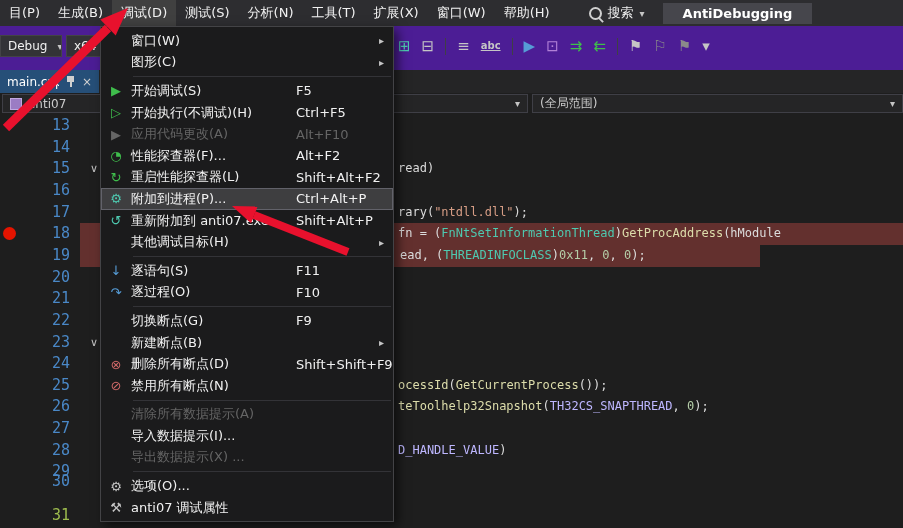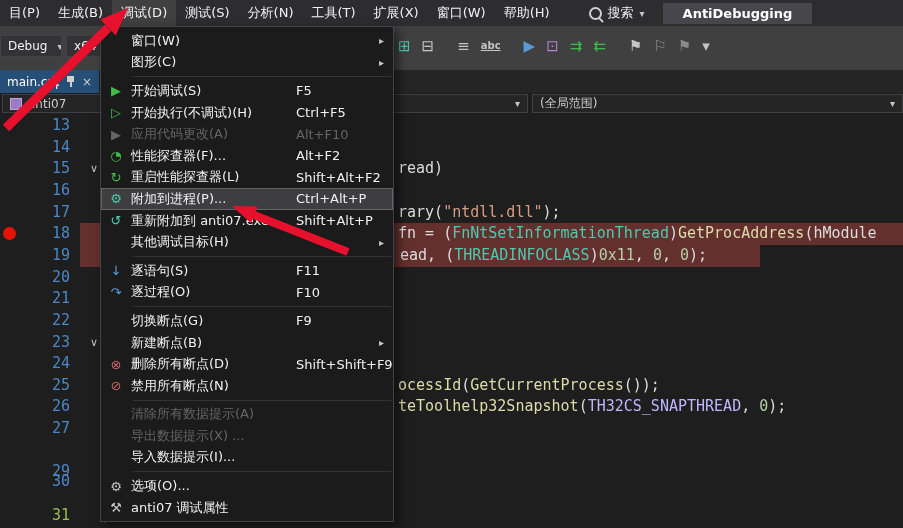--- a/index.html
+++ b/index.html
@@ -11,21 +11,21 @@
   .menubar{display:flex;height:100%;}
   .mb-item{padding:0 9px;display:flex;align-items:center;cursor:default;white-space:nowrap;}
   .mb-item.open{background:#404040;}
   .search{display:flex;align-items:center;gap:6px;margin-left:30px;}
   .mag{width:9px;height:9px;border:2px solid #d0d0d0;border-radius:50%;position:relative;display:inline-block;}
   .mag::after{content:'';position:absolute;width:2px;height:6px;background:#d0d0d0;
               transform:rotate(-45deg);left:9px;top:8px;}
   .caret{font-size:10px;color:#c5c5c5;}
   .wintitle{margin-left:18px;background:#46464c;padding:3px 20px;font-weight:bold;color:#ffffff;}
   
-  .toolbar{position:absolute;top:26px;left:0;right:0;height:44px;background:#404040;z-index:5;}
+  .toolbar{position:absolute;top:26px;left:0;right:0;height:44px;background:#4c1d95;z-index:5;}
   .combo{position:absolute;top:9px;height:22px;background:#333337;border:1px solid #434346;
          color:#f1f1f1;font-size:12px;display:flex;align-items:center;padding:0 7px;
          box-sizing:border-box;overflow:hidden;white-space:nowrap;}
   .combo .caret{margin-left:10px;}
   #cfg{left:0;width:62px;}
   #plat{left:66px;width:36px;}
   .tool-icons{position:absolute;left:398px;top:8px;display:flex;align-items:center;gap:11px;height:24px;}
   .ticon{font-size:15px;line-height:24px;cursor:default;}
   .ticon.small{font-size:10px;font-weight:bold;text-decoration:underline;}
   .tsep{width:1px;height:17px;background:#3f3f46;}
@@ -48,21 +48,21 @@
   #nav-type .caret{margin-left:auto;}
   #nav-scope{left:532px;right:0;}
   #nav-scope .caret{margin-left:auto;}
   .proj-icon{width:10px;height:10px;background:#9b7cc4;display:inline-block;border:1px solid #c0a8e0;}
   
   .editor{position:absolute;top:115px;left:0;right:0;bottom:0;background:#1e1e1e;z-index:1;}
   .row{position:absolute;left:0;right:0;height:21.65px;}
   .hl{position:absolute;top:0;bottom:0;left:80px;background:#63302e;}
   .lnum{position:absolute;left:0;width:70px;text-align:right;color:#4a88c7;font-size:15px;
         line-height:21.65px;font-family:"DejaVu Sans Mono",monospace;}
-  .code{position:absolute;top:0;font-size:15px;line-height:21.65px;
+  .code{position:absolute;top:0;font-size:12px;line-height:21.65px;
         font-family:"DejaVu Sans Mono",monospace;white-space:pre;}
   .bpdot{position:absolute;left:3px;top:4px;width:13px;height:13px;border-radius:50%;background:#e51400;}
   .fold{position:absolute;left:90px;top:2px;color:#c0c0c0;font-size:11px;line-height:18px;}
   .txt{color:#dcdcdc}.str{color:#d69d85}.type{color:#4ec9b0}.fn{color:#dcdcaa}
   .num{color:#b5cea8}.macro{color:#beb7ff}.guide{color:#5a5a5a}
   
   .menu-popup{position:absolute;left:100px;top:26px;width:294px;background:#1b1b1c;
               border:1px solid #434346;box-shadow:4px 4px 10px rgba(0,0,0,.55);
               padding:3px 0;z-index:50;color:#f1f1f1;font-size:13px;box-sizing:border-box;}
   .mi{position:relative;height:21.6px;display:flex;align-items:center;cursor:default;}
@@ -201,20 +201,24 @@
         <div class="lnum">25</div>
         <div class="code" style="left: 398px;"><span class="fn">ocessId</span><span class="txt">(</span><span class="fn">GetCurrentProcess</span><span class="txt">());</span></div>
       </div>
       <div class="row" style="top: 281.45px;">
         <div class="lnum">26</div>
         <div class="code" style="left: 398px;"><span class="fn">teToolhelp32Snapshot</span><span class="txt">(</span><span class="macro">TH32CS_SNAPTHREAD</span><span class="txt">, </span><span class="num">0</span><span class="txt">);</span></div>
       </div>
       <div class="row" style="top: 303.1px;">
         <div class="lnum">27</div>
       </div>
+      <div class="row" style="top: 324.75px;">
+        <div class="lnum">28</div>
+        <div class="code" style="left: 398px;"><span class="macro">D_HANDLE_VALUE</span><span class="txt">)</span></div>
+      </div>
       <div class="row" style="top: 346.4px;">
         <div class="lnum">29</div>
       </div>
       <div class="row" style="top: 356px;">
         <div class="lnum">30</div>
       </div>
       <div class="row" style="top: 389.7px;">
         <div class="lnum" style="color: rgb(158, 189, 78);">31</div>
         <div class="code" style="left: 100px;"><span class="guide">¦ </span><span class="type">THREADENTRY32</span><span class="txt"> th32;</span></div>
       </div>
@@ -301,27 +305,27 @@
       </div>
       <div class="mi">
         <span class="ic" style="color: rgb(209, 105, 105);">⊘</span>
         <span class="lbl">禁用所有断点(N)</span>
       </div>
       <div class="msep"></div>
       <div class="mi disabled">
         <span class="ic"></span>
         <span class="lbl">清除所有数据提示(A)</span>
       </div>
+      <div class="mi">
+        <span class="ic"></span>
+        <span class="lbl">导入数据提示(I)...</span>
+      </div>
       <div class="mi disabled">
         <span class="ic"></span>
         <span class="lbl">导出数据提示(X) ...</span>
-      </div>
-      <div class="mi">
-        <span class="ic"></span>
-        <span class="lbl">导入数据提示(I)...</span>
       </div>
       <div class="msep"></div>
       <div class="mi">
         <span class="ic" style="color: rgb(197, 197, 197);">⚙</span>
         <span class="lbl">选项(O)...</span>
       </div>
       <div class="mi">
         <span class="ic" style="color: rgb(197, 197, 197);">⚒</span>
         <span class="lbl">anti07 调试属性</span>
       </div>

